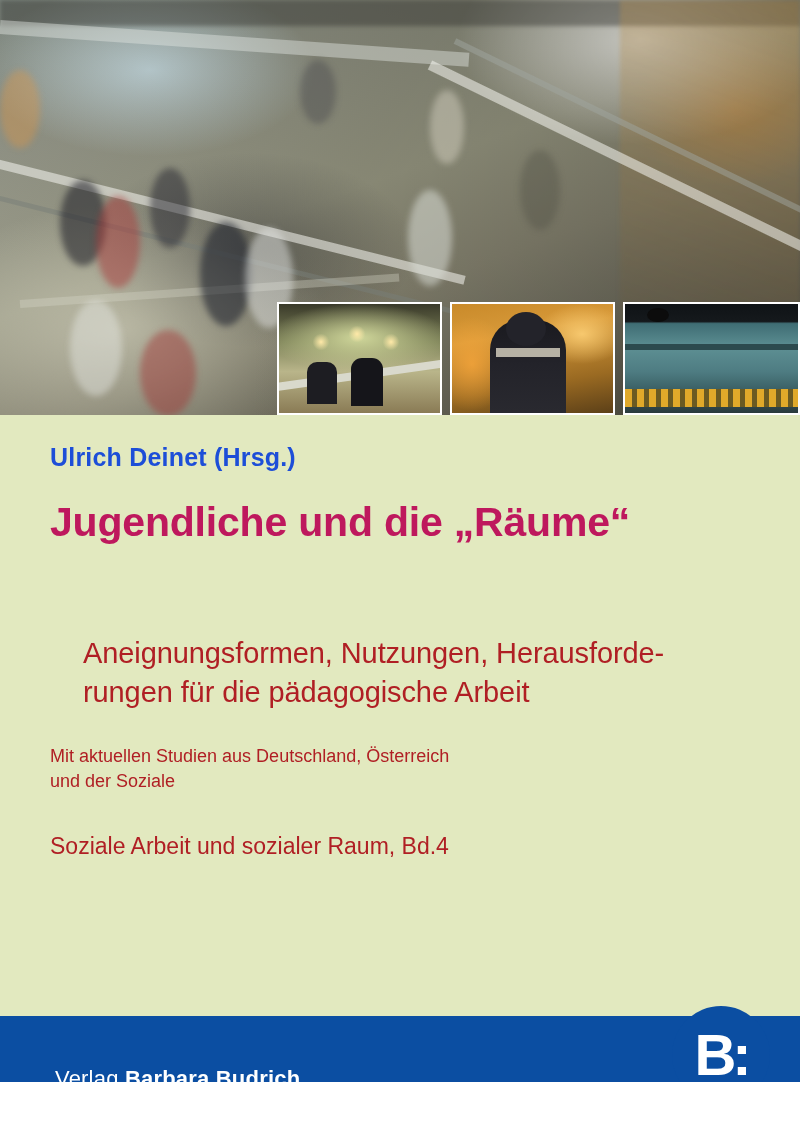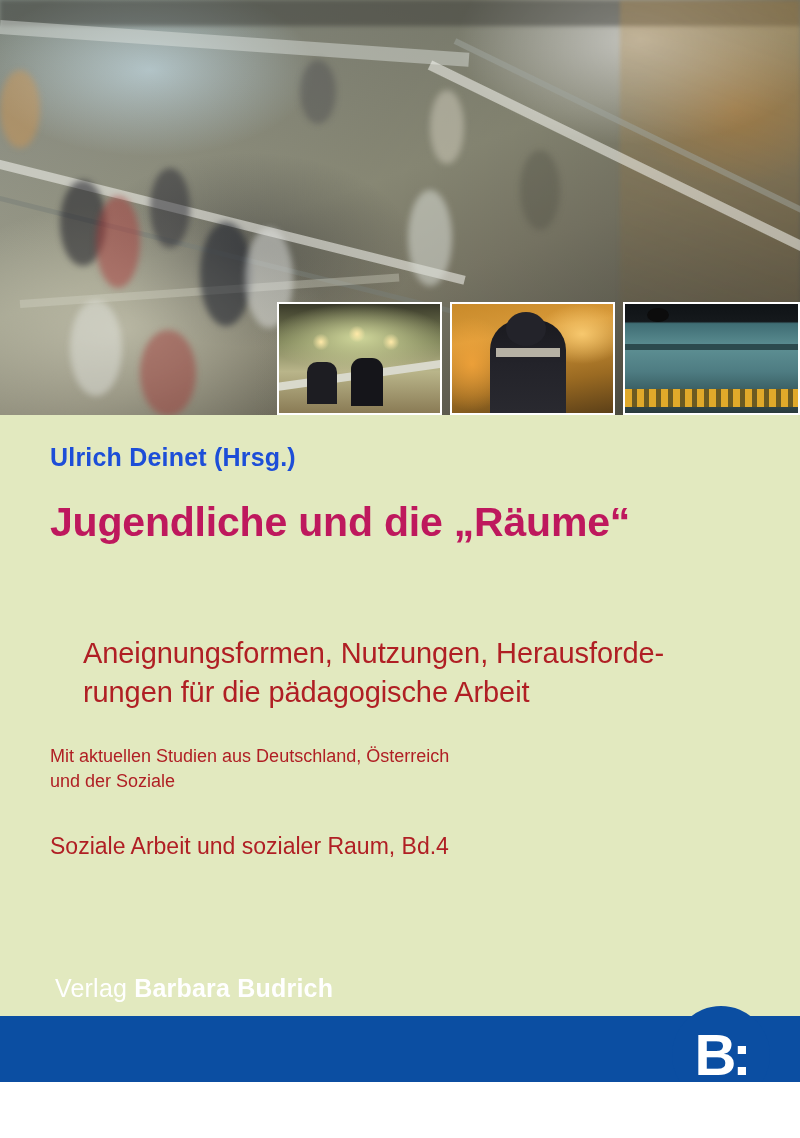--- a/index.html
+++ b/index.html
@@ -198,22 +198,22 @@
     position: absolute;
     left: 0;
     top: 1016px;
     width: 800px;
     height: 66px;
     background: #0b4ea2;
   }
   .pub-name {
     position: absolute;
     left: 55px;
-    top: 974px;
-    font-size: 25px;
+    top: 1066px;
+    font-size: 22px;
     color: #ffffff;
     letter-spacing: 0.2px;
   }
   .pub-name b { font-weight: bold; }
 
   .logo {
     position: absolute;
     left: 672px;
     top: 1006px;
     width: 98px;

